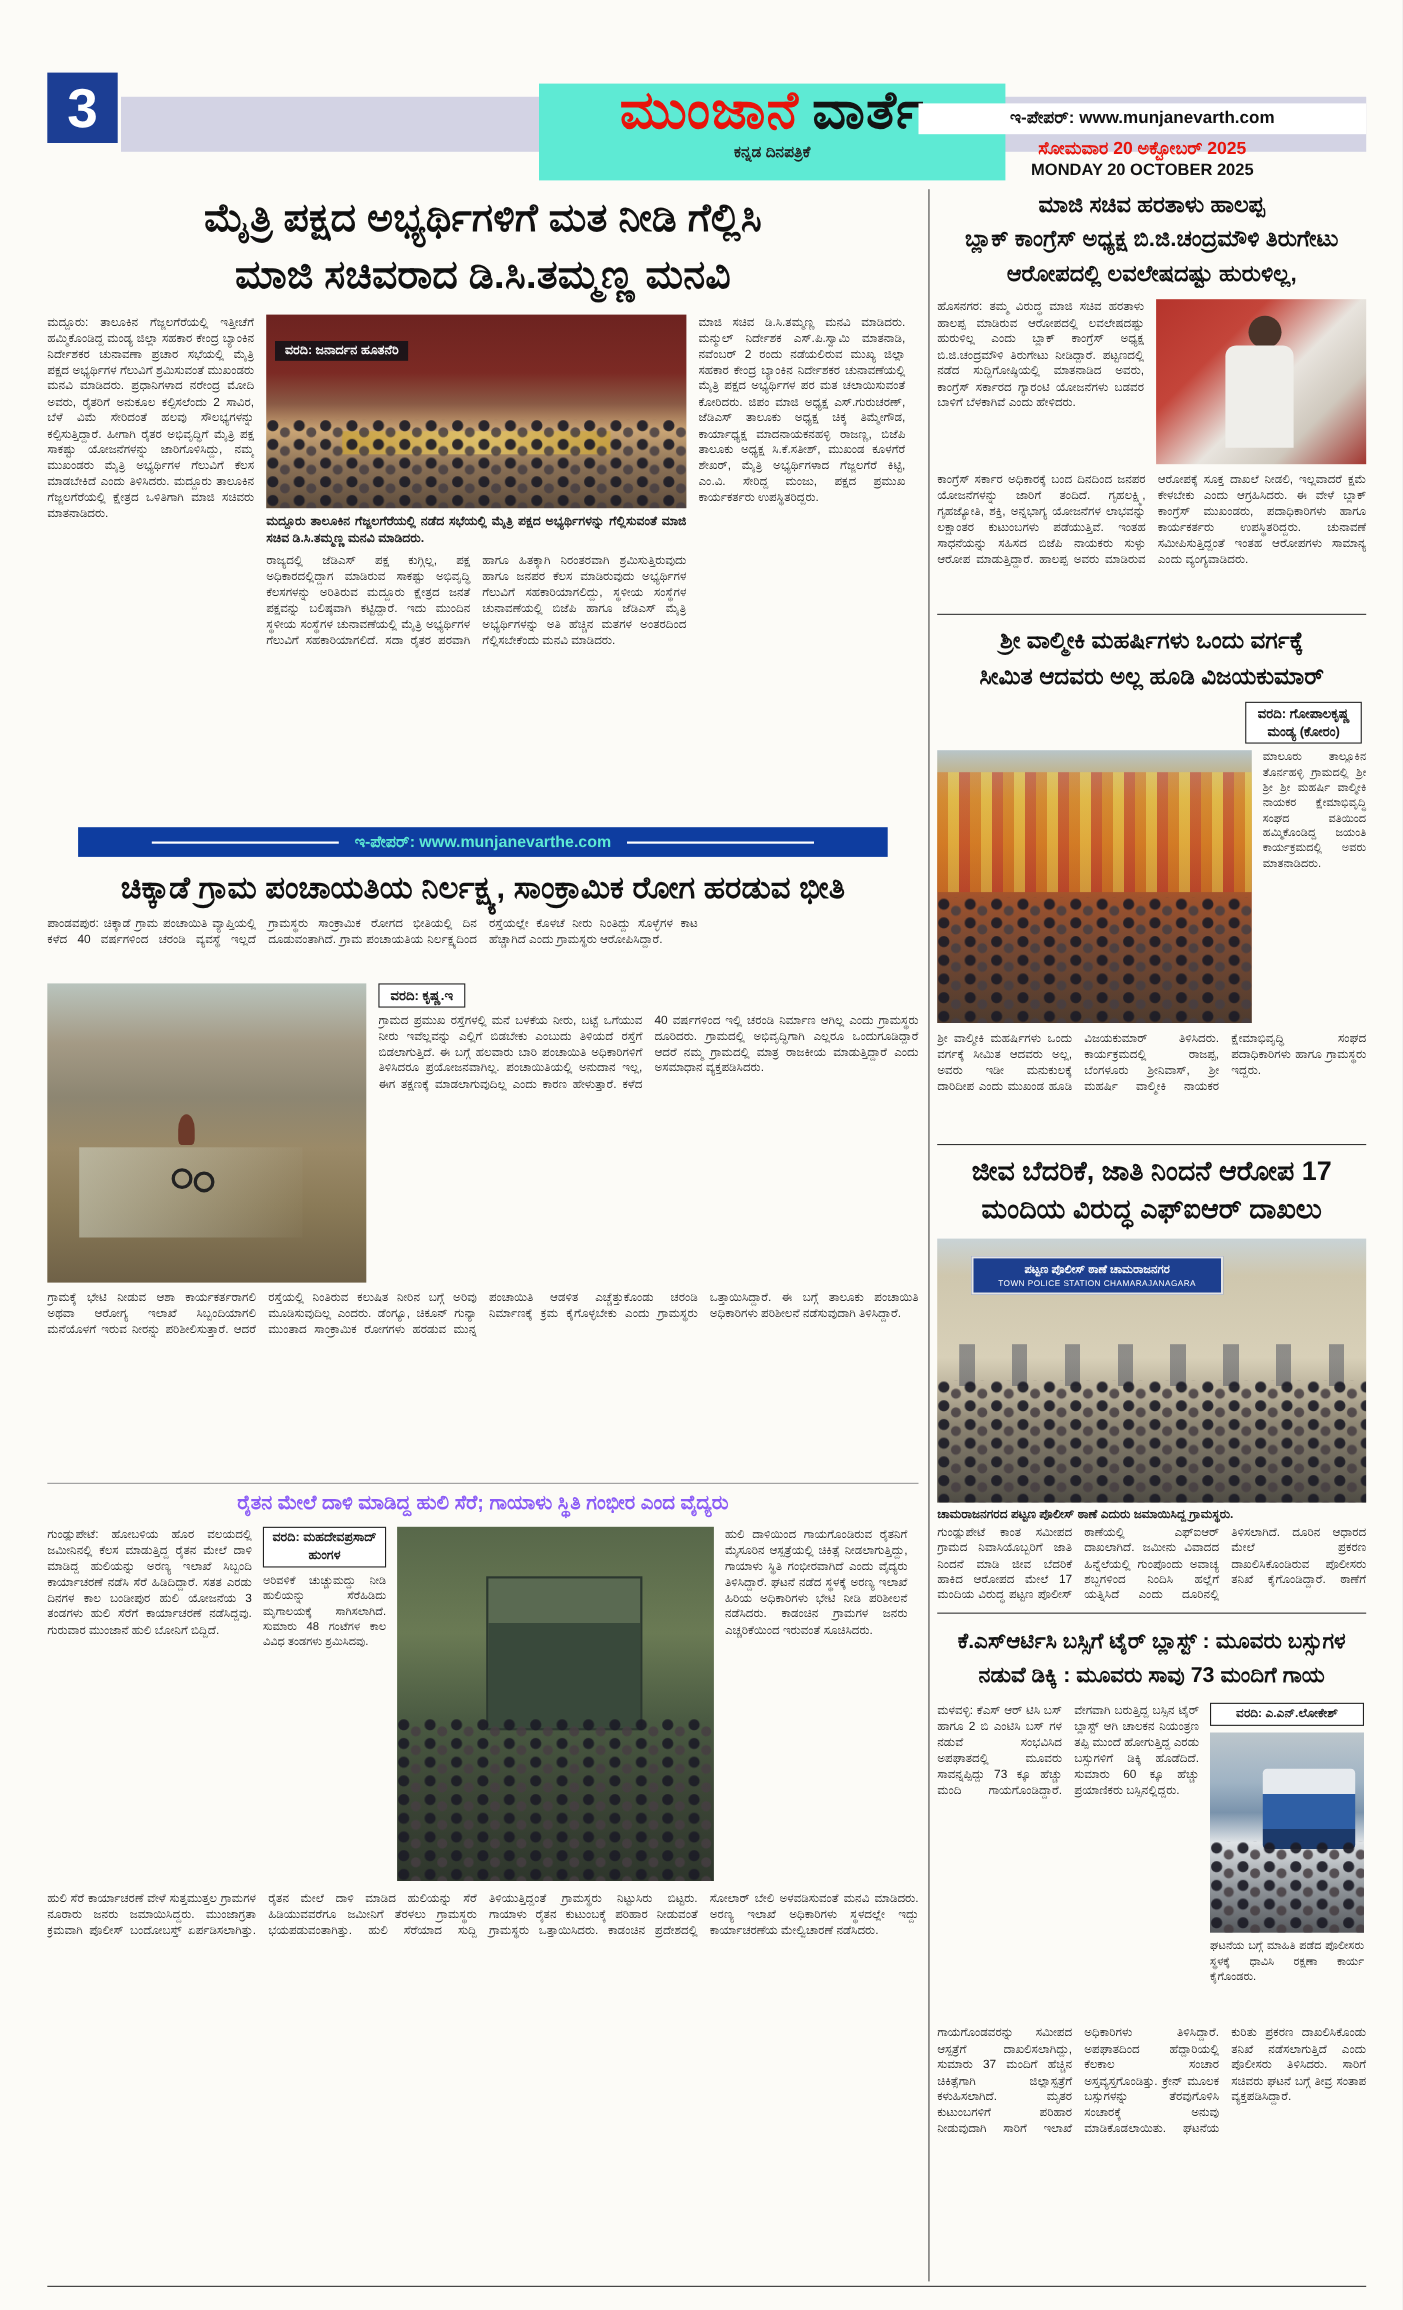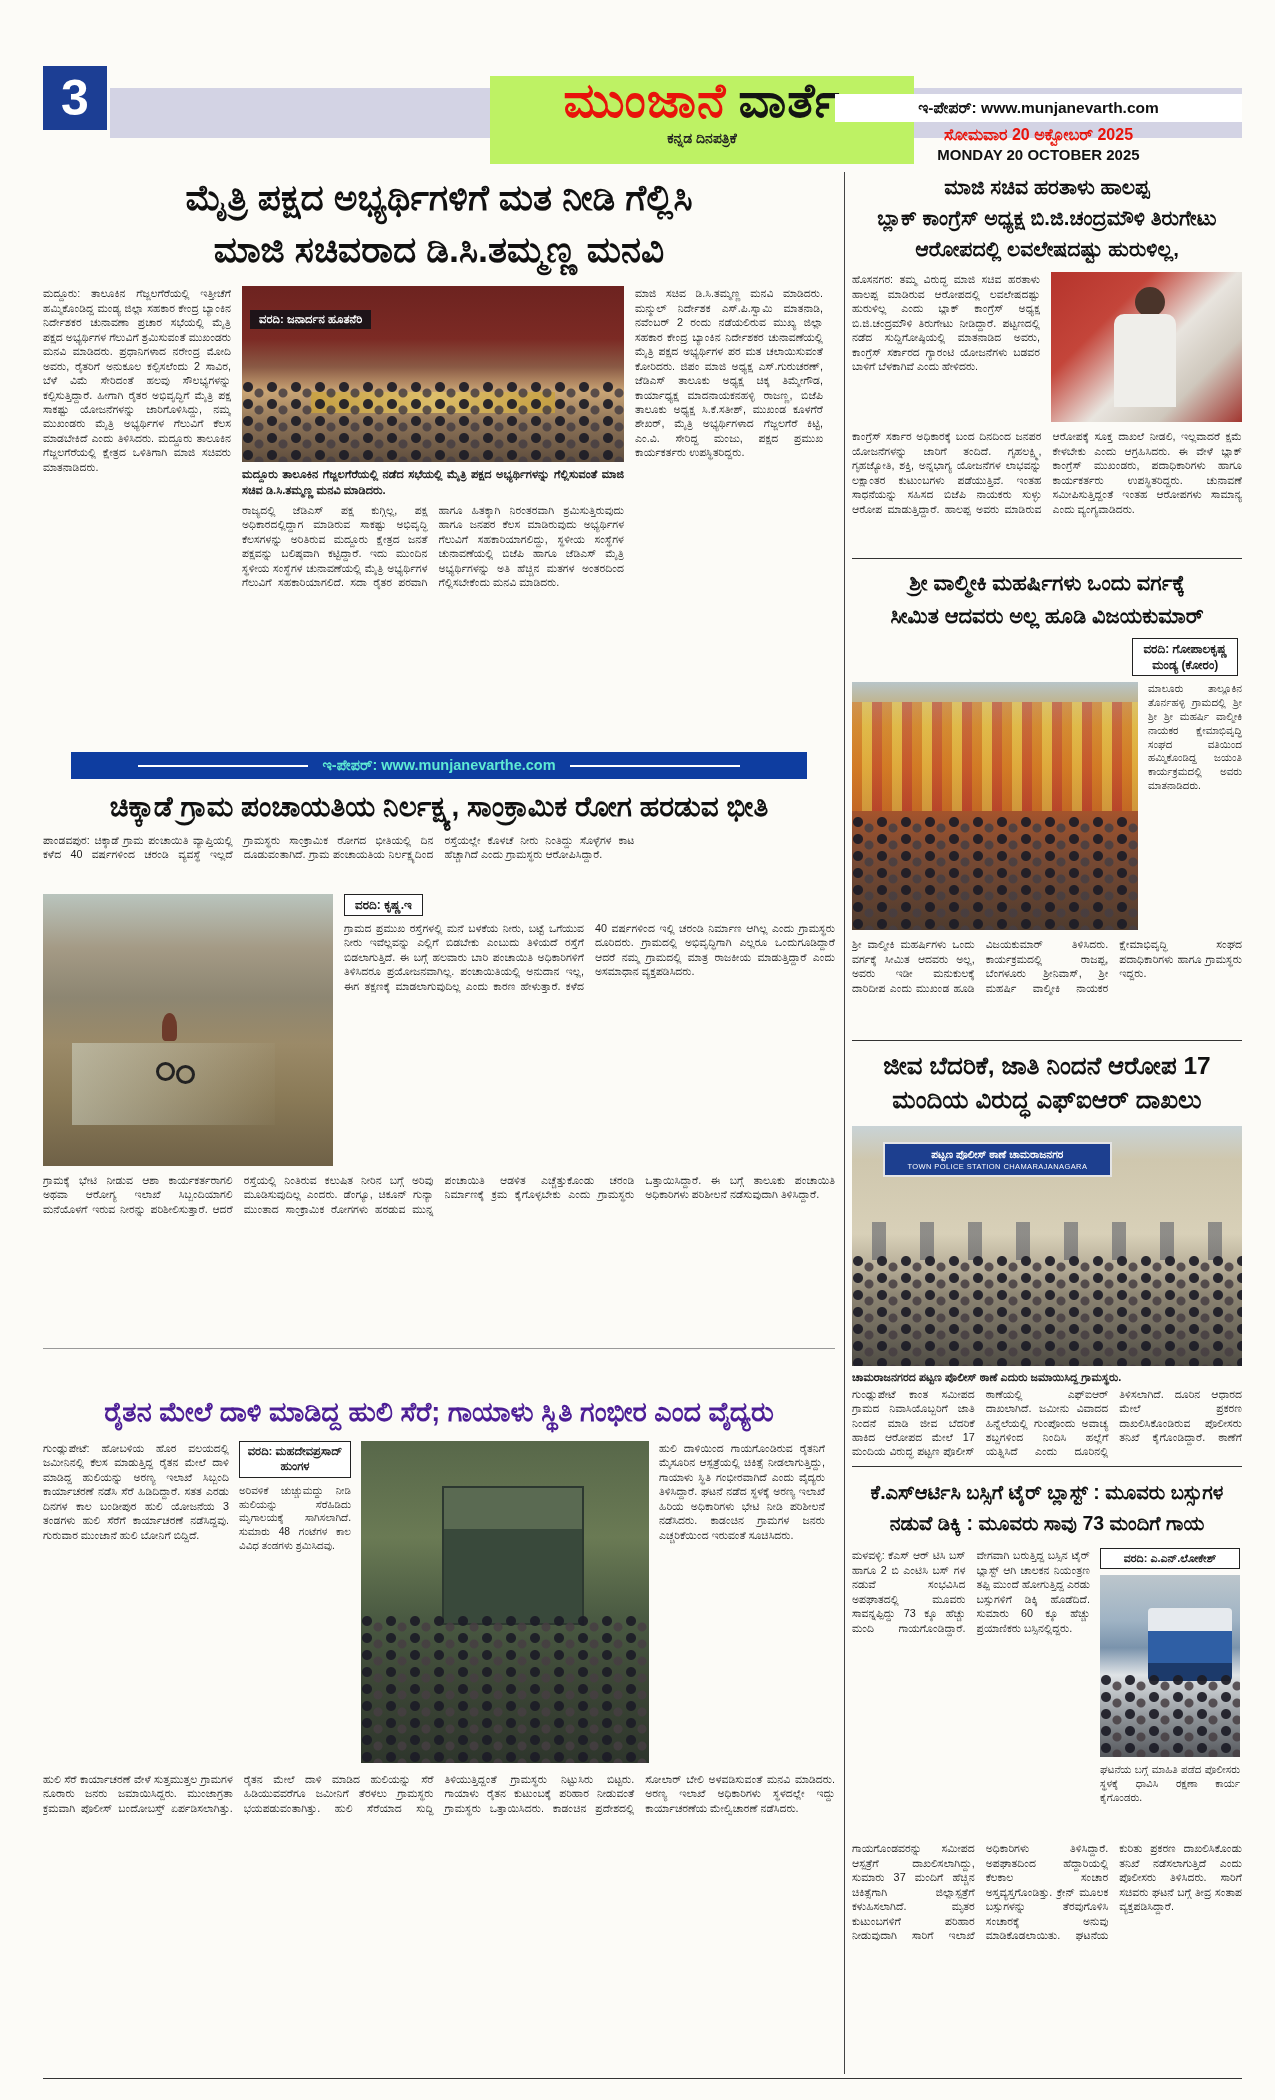--- a/index.html
+++ b/index.html
@@ -2,21 +2,21 @@
 <html><head>
 <meta charset="utf-8">
 <style>
   html,body{margin:0;padding:0;background:#e9e9e9;}
   .page{position:relative;width:1275px;height:2100px;background:#fcfbf7;
         font-family:"Liberation Sans",sans-serif;color:#1a1a1a;overflow:hidden;margin:0 auto;}
   
   .strip{position:absolute;left:110px;top:88px;width:1132px;height:50px;background:#d3d3e4;}
   .num-box{position:absolute;left:43px;top:66px;width:64px;height:64px;background:#1c3e94;color:#fff;
            font-size:50px;font-weight:bold;display:flex;align-items:center;justify-content:center;}
-  .masthead-box{position:absolute;left:490px;top:76px;width:424px;height:88px;background:#bef264;
+  .masthead-box{position:absolute;left:490px;top:76px;width:424px;height:88px;background:#5eead4;
                 display:flex;flex-direction:column;align-items:center;}
   .masthead{font-size:48px;font-weight:bold;line-height:1.05;letter-spacing:1px;white-space:nowrap;}
   .masthead .red{color:#e8140b;}
   .masthead .blk{color:#141414;margin-left:12px;}
   .tagline{font-size:14px;font-weight:bold;color:#222;margin-top:4px;}
   .epaper-box{position:absolute;left:835px;top:94px;width:407px;height:28px;background:#fff;
               display:flex;align-items:center;justify-content:center;font-weight:bold;font-size:15.5px;color:#111;}
   .date-kn{position:absolute;left:835px;top:126px;width:407px;text-align:center;font-weight:bold;font-size:16px;color:#e8140b;}
   .date-en{position:absolute;left:835px;top:146px;width:407px;text-align:center;font-weight:bold;font-size:15px;color:#111;}
   
@@ -114,21 +114,21 @@
   #chikkade .hl{font-size:28px;line-height:1.35;}
   .c-top{margin-top:7px;height:56px;}
   .c-mid{display:flex;gap:11px;margin-top:5px;height:272px;}
   .c-photo{width:290px;}
   .c-midright{flex:1;display:flex;flex-direction:column;}
   .c-midright .byline-box{align-self:flex-start;margin-bottom:5px;}
   .c-midtext{flex:1;}
   .c-bottom{margin-top:7px;height:164px;}
 
   #tiger{position:absolute;left:43px;top:1348px;width:792px;height:726px;border-top:1px solid #999;padding-top:5px;box-sizing:border-box;}
-  #tiger .hl{font-size:27px;color:#4c1d95;line-height:1.4;margin-top:40px;}
+  #tiger .hl{font-size:18px;color:#8b5cf6;line-height:1.4;}
   .t-row{display:flex;gap:10px;margin-top:9px;height:322px;}
   .t-c1{width:186px;}
   .t-c2{width:112px;display:flex;flex-direction:column;gap:6px;}
   .t-c2 .byline-box{font-size:11.5px;padding:2px 6px;}
   .t-c2-text{flex:1;font-size:10.3px;}
   .t-photo{width:288px;}
   .t-c4{width:166px;}
   .t-bottom{margin-top:9px;height:330px;}
 </style>
 </head>

